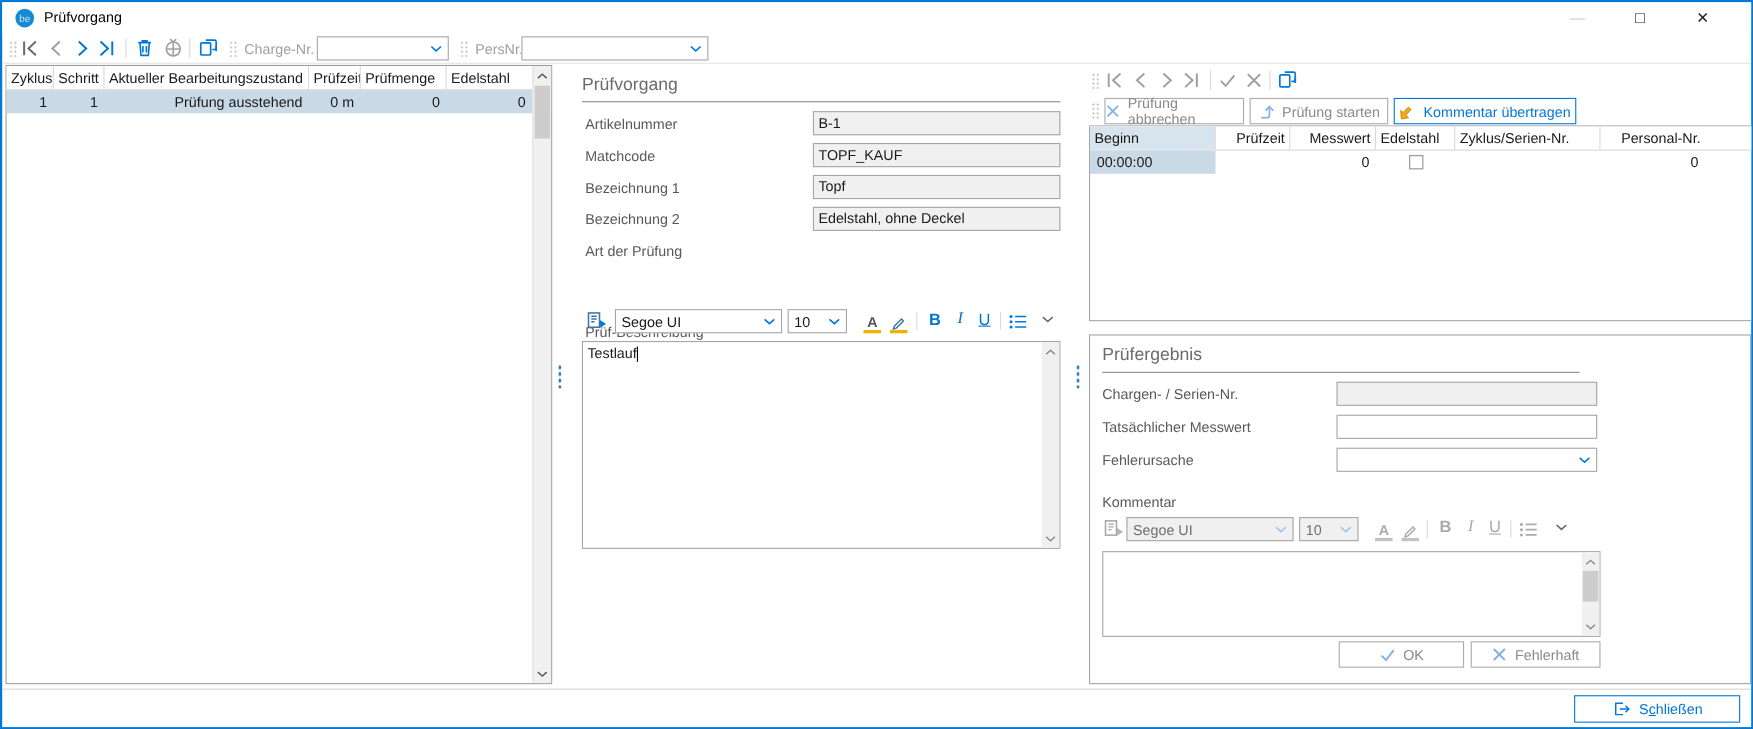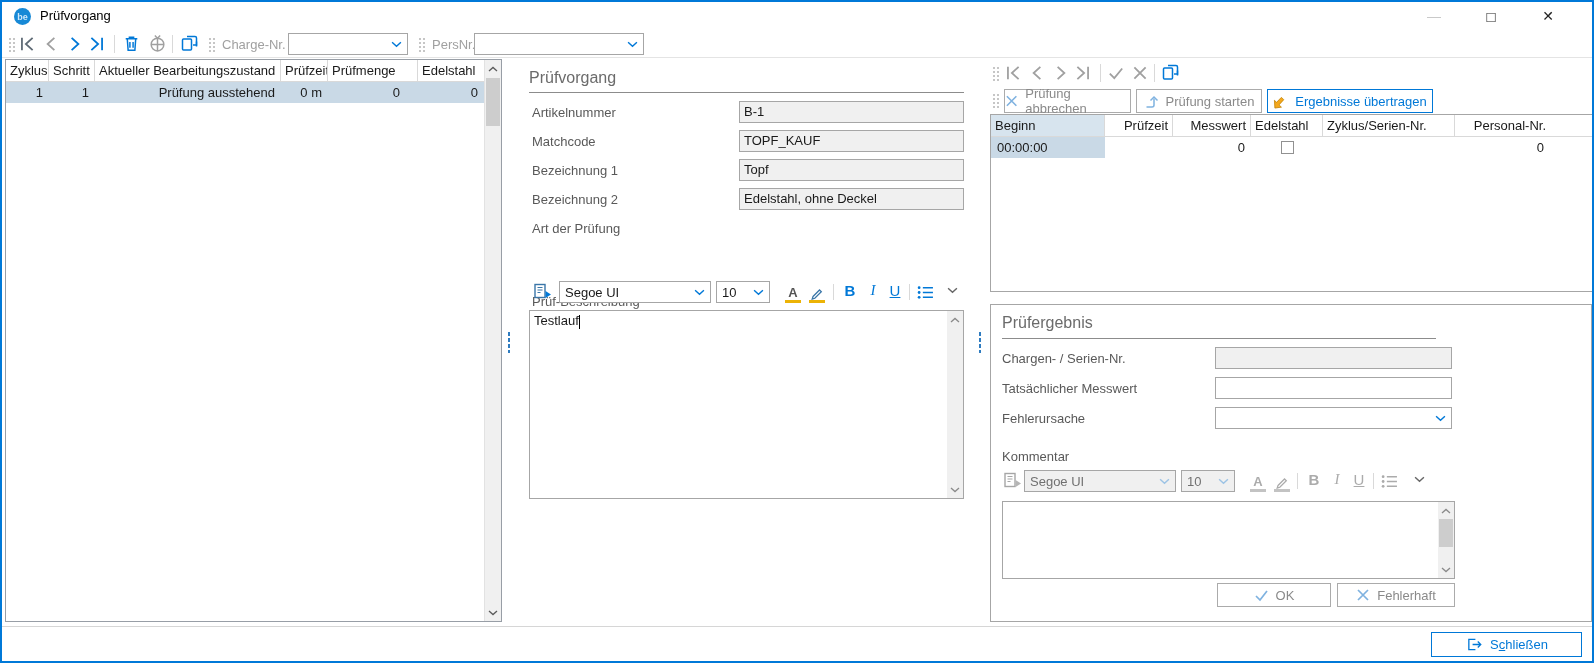--- a/index.html
+++ b/index.html
@@ -6,21 +6,21 @@
   html,body { margin:0; padding:0; background:#d8d8d8; }
   .app {
     position:relative; width:1594px; height:663px; background:#fff;
     border:2px solid #0079d8; overflow:hidden;
     font-family:"Liberation Sans", sans-serif; font-size:13px; color:#1a1a1a;
   }
   .abs { position:absolute; }
   
   .titlebar { position:absolute; left:0; top:0; right:0; height:28px; background:#fff; }
   .logo { position:absolute; left:12px; top:6px; width:17px; height:17px; border-radius:50%;
-          background:#1789d6; color:#cfe8fa; font-size:9px; font-weight:bold;
+          background:#1789d6; color:#cfe8fa; font-size:9px; font-weight:normal;
           display:flex; align-items:center; justify-content:center; }
   .win-title { position:absolute; left:38px; top:6px; font-size:13px; color:#000; }
   .winbtn { position:absolute; top:0; width:50px; height:28px; display:flex; align-items:center;
             justify-content:center; font-size:14px; color:#222; }
   .winbtn.min { color:#c9c9c9; }
   
   .grip { width:8px; height:15px;
           background-image:radial-gradient(#c6c6c6 1px, transparent 1.1px);
           background-size:4px 4px; background-position:0 0; }
   .tb-sep { width:1px; background:#d9d9d9; }
@@ -145,21 +145,21 @@
     </div>
     <div class="toolbar-line" style="bottom:0;"></div>
   </div>
 
   <div class="panel" style="left:3px; top:57px; width:497px; height:563px;">
     <div class="thead">
       <div class="th" style="width:43px;">Zyklus</div>
       <div class="th" style="width:46px;">Schritt</div>
       <div class="th" style="width:186px;">Aktueller Bearbeitungszustand</div>
       <div class="th" style="width:47px;">Prüfzeit</div>
-      <div class="th" style="width:90px;">Prüfmenge</div>
+      <div class="th" style="width:78px;">Prüfmenge</div>
       <div class="th" style="width:78px; border-right:none;">Edelstahl</div>
     </div>
     <div class="trow selected">
       <div class="td right" style="width:43px;">1</div>
       <div class="td right" style="width:46px;">1</div>
       <div class="td right" style="width:186px;">Prüfung ausstehend</div>
       <div class="td right" style="width:47px;">0 m</div>
       <div class="td right" style="width:78px;">0</div>
       <div class="td right" style="width:78px;">0</div>
     </div>
@@ -325,21 +325,21 @@
     <svg width="15" height="15" viewBox="0 0 15 15">
         <path d="M2.5 13h5.5a2 2 0 0 0 2-2V4.5" fill="none" stroke="#7fb2e0" stroke-width="1.5"></path>
         <path d="M6.5 6.5L10 3l3.5 3.5" fill="none" stroke="#7fb2e0" stroke-width="1.5"></path>
       </svg>
     <span>Prüfung starten</span>
   </div>
   <div class="btn primary" style="left:1265px; top:87px; width:166px; height:24px;">
     <svg width="15" height="15" viewBox="0 0 16 16">
         <path d="M2 15l7-1-2.6-2.4L11.5 6 8.9 3.6 3.8 8.9 1.5 6.7z" fill="#f5a81c" stroke="#bd7f00" stroke-width="0.8"></path>
       </svg>
-    <span>Ergebnisse übertragen</span>
+    <span>Kommentar übertragen</span>
   </div>
 
   <div class="groupbox" style="left:988px; top:112px; width:681px; height:178px;">
     <div class="thead">
       <div class="th" style="width:114px; background:#d7e4ee;">Beginn</div>
       <div class="th right" style="width:68px;">Prüfzeit</div>
       <div class="th right" style="width:78px;">Messwert</div>
       <div class="th" style="width:72px;">Edelstahl</div>
       <div class="th" style="width:132px;">Zyklus/Serien-Nr.</div>
       <div class="th right" style="width:95px; border-right:none;">Personal-Nr.</div>

